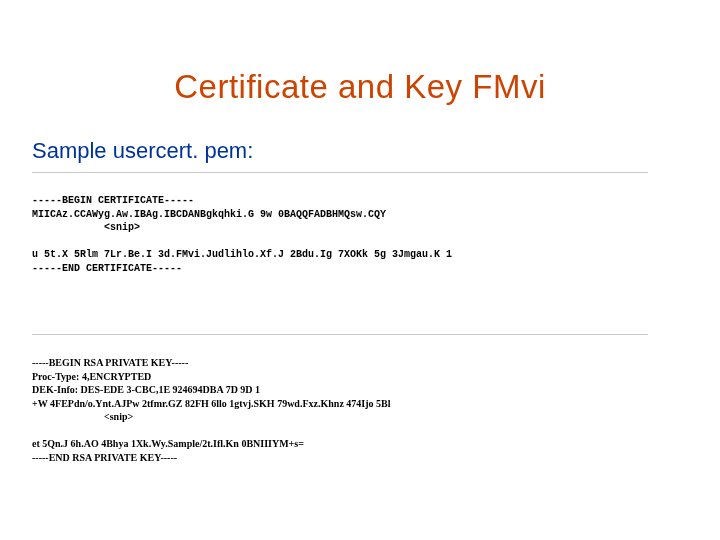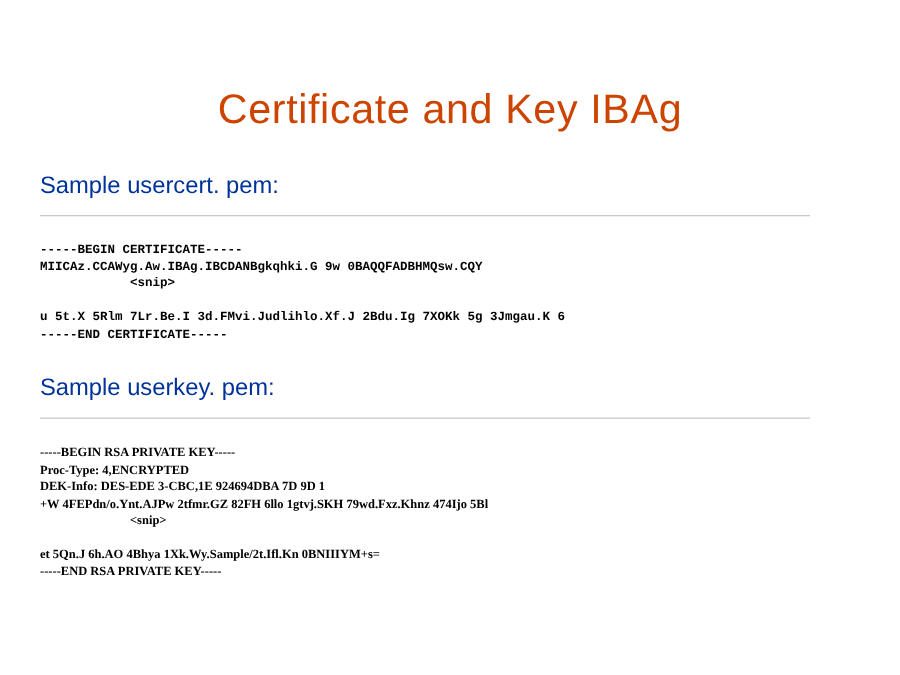--- a/index.html
+++ b/index.html
@@ -30,21 +30,21 @@
     letter-spacing: 0.5px;
     font-family: Arial, Helvetica, sans-serif;
   }
   .section {
     position: absolute;
     left: 32px;
     right: 32px;
   }
   .section-label {
     color: #003399;
-    font-size: 19px;
+    font-size: 22px;
     font-weight: 400;
     margin: 0;
   }
   .code-block {
     font-family: "Courier New", Courier, monospace;
     font-size: 10px;
     font-weight: bold;
     color: #000000;
     white-space: pre;
     line-height: 1.35;
@@ -66,35 +66,32 @@
   #code1 { top: 180px; left: 32px; right: 32px; position: absolute; }
   #sec2 { top: 300px; }
   #hr2  { top: 334px; }
   #code2 { top: 342px; left: 32px; right: 32px; position: absolute; font-family: Liberation Serif, serif; }
 </style>
 </head>
 <body>
 
 <div class="slide">
 
-  <div class="title">Certificate and Key IBAg</div>
+  <div class="title">Certificate and Key FMvi</div>
 
   <div id="sec1" class="section">
     <div class="section-label">Sample usercert. pem:</div>
   </div>
   <div id="hr1" class="hr"></div>
   <div id="code1" class="code-block"><span>-----BEGIN CERTIFICATE-----</span>
 <span>MIICAz.CCAWyg.Aw.IBAg.IBCDANBgkqhki.G 9w 0BAQQFADBHMQsw.CQY</span>
 <span class="snip">&lt;snip&gt;</span>
-<span>u 5t.X 5Rlm 7Lr.Be.I 3d.FMvi.Judlihlo.Xf.J 2Bdu.Ig 7XOKk 5g 3Jmgau.K 6</span>
+<span>u 5t.X 5Rlm 7Lr.Be.I 3d.FMvi.Judlihlo.Xf.J 2Bdu.Ig 7XOKk 5g 3Jmgau.K 1</span>
 <span>-----END CERTIFICATE-----</span></div>
 
-  <div id="sec2" class="section">
-    <div class="section-label">Sample userkey. pem:</div>
-  </div>
   <div id="hr2" class="hr"></div>
   <div id="code2" class="code-block"><span>-----BEGIN RSA PRIVATE KEY-----</span>
 <span>Proc-Type: 4,ENCRYPTED</span>
 <span>DEK-Info: DES-EDE 3-CBC,1E 924694DBA 7D 9D 1</span>
 <span>+W 4FEPdn/o.Ynt.AJPw 2tfmr.GZ 82FH 6llo 1gtvj.SKH 79wd.Fxz.Khnz 474Ijo 5Bl</span>
 <span class="snip">&lt;snip&gt;</span>
 <span>et 5Qn.J 6h.AO 4Bhya 1Xk.Wy.Sample/2t.Ifl.Kn 0BNIIIYM+s=</span>
 <span>-----END RSA PRIVATE KEY-----</span></div>
 
 </div>

